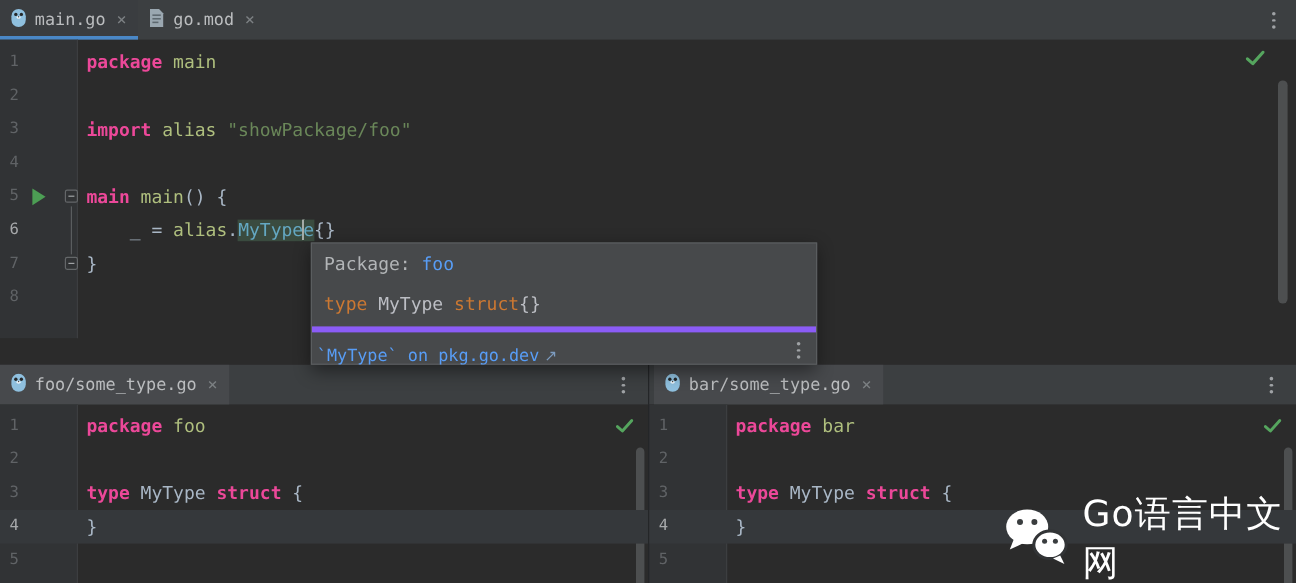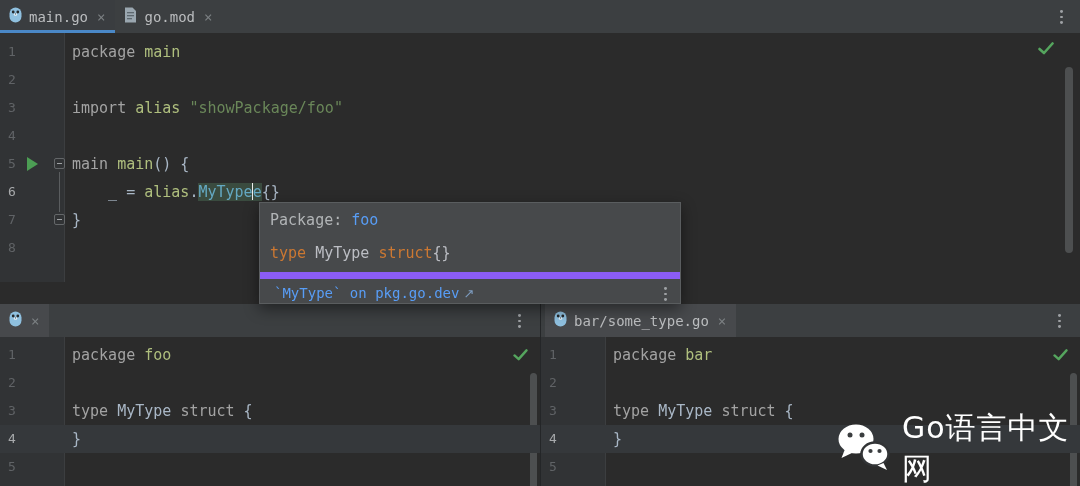--- a/index.html
+++ b/index.html
@@ -20,21 +20,21 @@
   
   .editor{position:absolute;overflow:hidden;}
   .gutter-bg{position:absolute;left:0;top:0;bottom:0;width:64px;background:#313335;border-right:1px solid #3C3E40;}
   .ed-pad-5{padding-top:5px;}
   .ed-pad-4{padding-top:4px;}
   .code-row{position:relative;height:28px;line-height:28px;font-size:15px;white-space:pre;}
   .code-row.cur{background:#35383B;}
   .ln{position:absolute;left:8px;top:0;font-size:13px;color:#606366;}
   .ln.on{color:#A7A9AB;}
   .code{display:block;padding-left:72px;}
-  .tk-k{color:#a3a3a3;}
+  .tk-k{color:#ec4899;font-weight:bold;}
   .tk-t{color:#A9B7C6;}
   .tk-p{color:#AFBF7E;}
   .tk-s{color:#6A8759;}
   .tk-h{color:#64A8C2;background:#3A4B3F;}
   .caret{display:inline-block;width:2px;height:17px;background:#ECECEC;vertical-align:-3px;margin:0 -1px;}
   .run-icon{position:absolute;left:27px;top:7px;width:0;height:0;
             border-left:11px solid #4C9E54;border-top:7px solid transparent;border-bottom:7px solid transparent;}
   .fold-box{position:absolute;left:54px;top:8px;width:11px;height:11px;box-sizing:border-box;
             border:1px solid #646769;border-radius:2px;background:#313335;}
   .fold-box i{position:absolute;left:2px;right:2px;top:4px;height:1px;background:#A0A3A5;}
@@ -47,21 +47,21 @@
 
   
   .popup{position:absolute;left:259px;top:202px;width:422px;height:102px;box-sizing:border-box;
          background:#47494B;border:1px solid #5A5D5F;z-index:40;box-shadow:0 5px 14px rgba(0,0,0,.45);}
   .popup .row1{height:34px;line-height:34px;padding-left:10px;font-size:15px;}
   .popup .row2{height:35px;line-height:32px;padding-left:10px;font-size:15px;}
   .popup .pgray{color:#B2B5B7;}
   .popup .pblue{color:#589DF6;margin-left:9px;}
   .popup .sig-t{color:#BCBEC4;}
   .popup .sig-k{color:#CC7832;}
-  .popup .footer{position:relative;height:30px;line-height:29px;border-top:7px solid #8b5cf6;padding-left:14px;font-size:14px;}
+  .popup .footer{position:relative;height:30px;line-height:40px;border-top:5px solid #8b5cf6;padding-left:4px;font-size:14px;}
   .popup .plink{color:#589DF6;}
   .popup .parrow{color:#7D9CC0;font-family:"DejaVu Sans",sans-serif;font-size:13px;margin-left:4px;}
   .popup .kebab{right:8px;top:7px;}
 
   
   .context-bar{position:absolute;left:0;top:277px;width:1080px;height:27px;box-sizing:border-box;
                background:#2F3133;border-top:1px solid #242628;border-bottom:1px solid #242628;}
   .context-bar span{display:block;padding-left:14px;line-height:25px;font-size:15px;color:#A9B7C6;}
 
   
@@ -161,20 +161,21 @@
     <div class="tab">
       <span>
         <svg width="13" height="16" viewBox="0 0 13 16">
             <rect x="0.5" y="0.5" width="12" height="15" rx="6" fill="#8FC0DF"></rect>
             <circle cx="4.2" cy="5" r="1.4" fill="#25282A"></circle>
             <circle cx="8.8" cy="5" r="1.4" fill="#25282A"></circle>
             <ellipse cx="6.5" cy="7.5" rx="1.7" ry="1.2" fill="#E8F2F8"></ellipse>
             <circle cx="6.5" cy="6.9" r="0.6" fill="#4A4A4A"></circle>
           </svg>
       </span>
+      <span class="tab-label">foo/some_type.go</span>
       <span class="tab-close">×</span>
     </div>
     <div class="kebab">
         <i></i>
         <i></i>
         <i></i>
       </div>
   </div>
   <div class="strip" id="strip-right">
     <div class="tab" style="margin-left:4px;">

